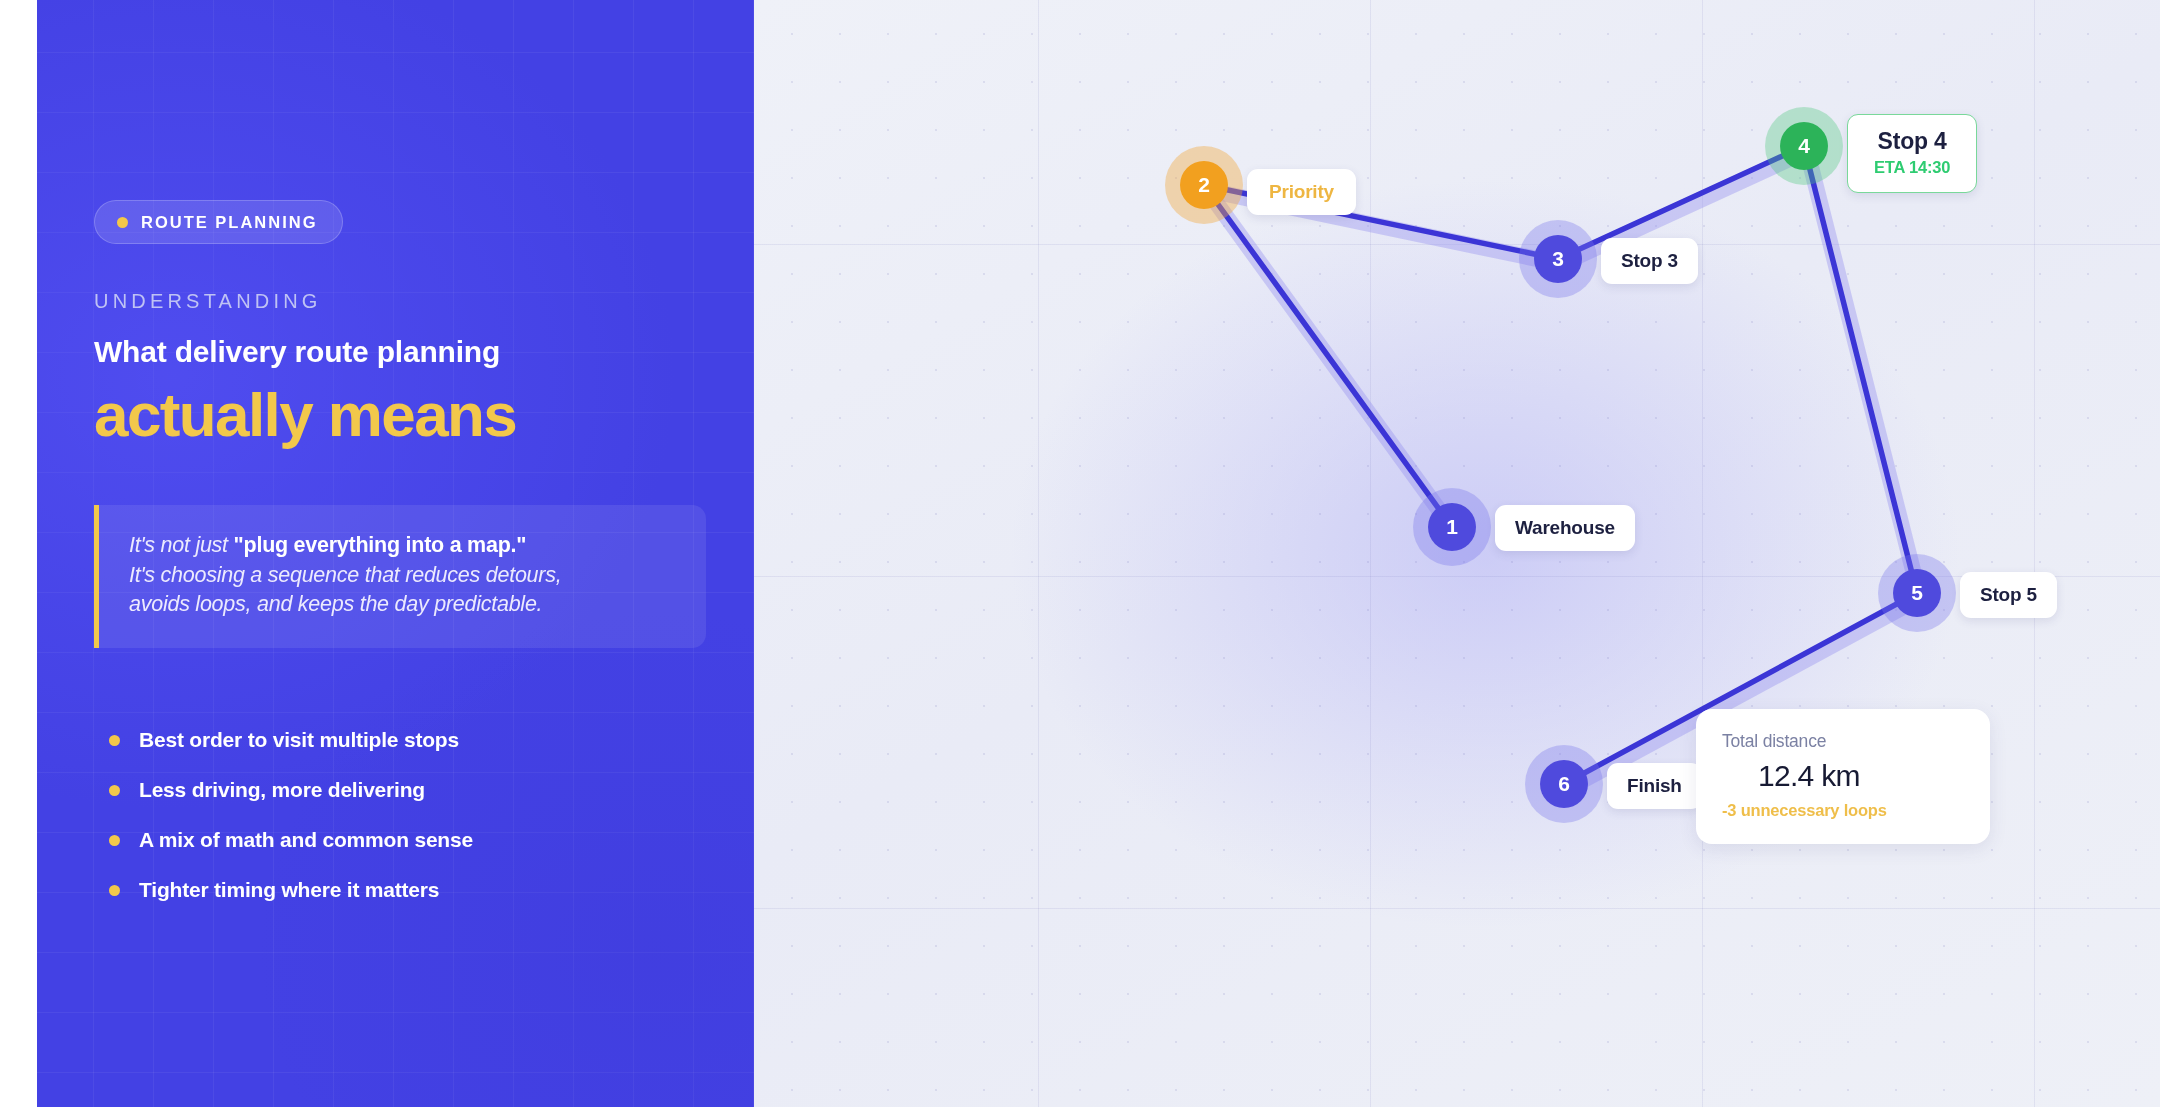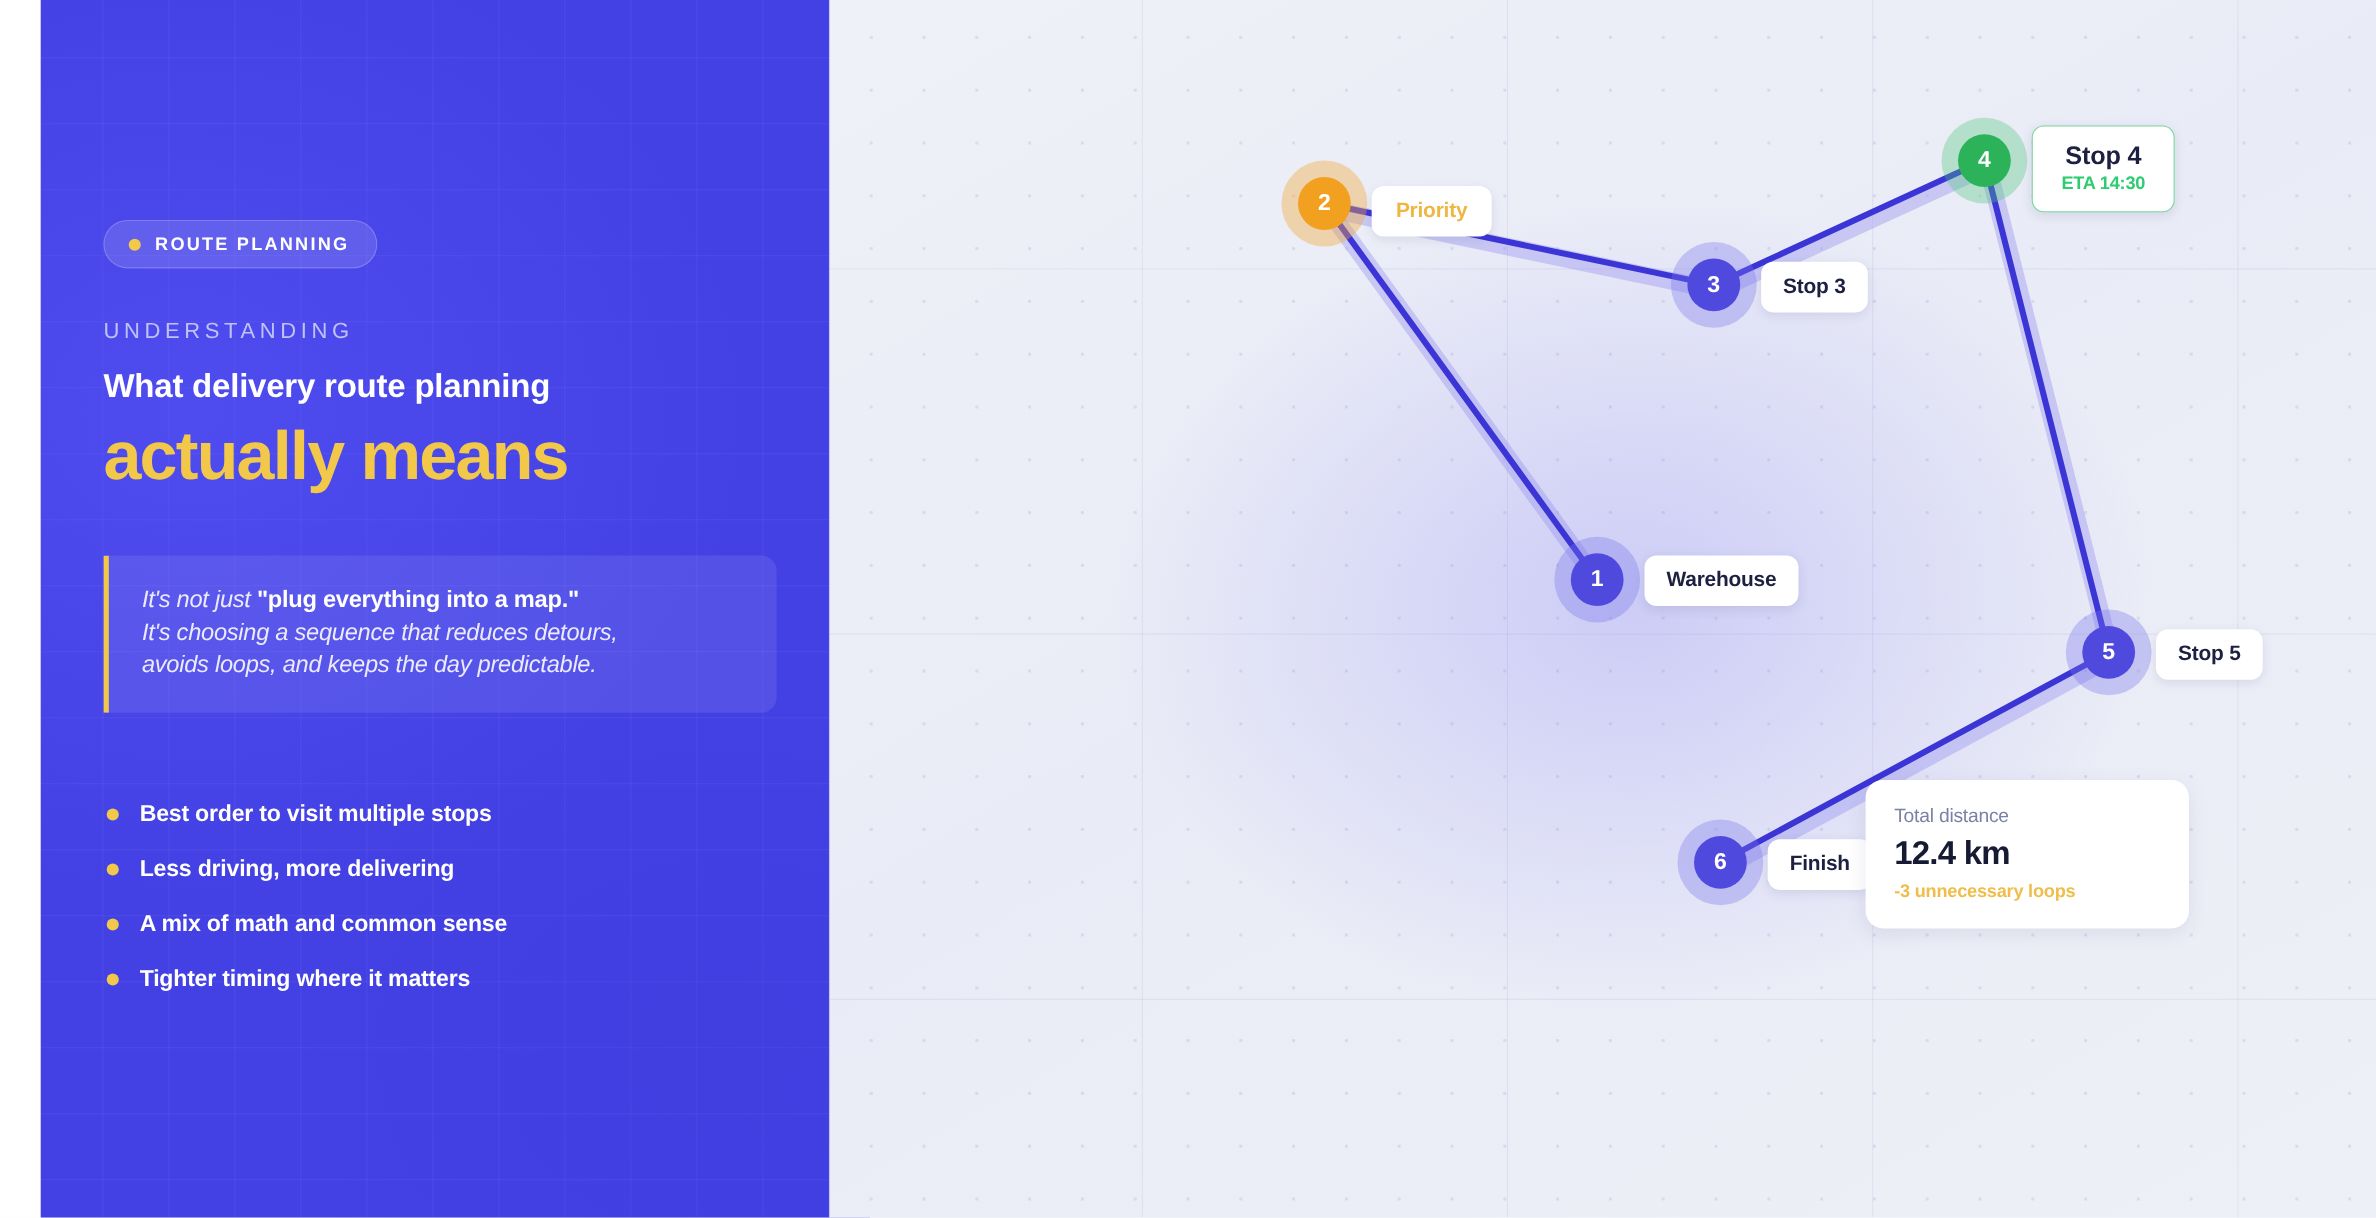--- a/index.html
+++ b/index.html
@@ -137,21 +137,21 @@
   }
   .quote-line .q-strong {
     font-weight: 800;
     color: #ffffff;
     font-style: normal;
   }
 
   
   .bullets {
     position: absolute;
-    left: 0;
+    left: 12px;
     top: 715px;
     width: 620px;
   }
   .bullet-row {
     display: flex;
     align-items: center;
     gap: 19px;
     height: 50px;
   }
   .bullet-dot {
@@ -285,24 +285,25 @@
     z-index: 5;
   }
   .dist-title {
     font-size: 17.5px;
     font-weight: 500;
     color: #7b81a3;
     letter-spacing: -0.2px;
   }
   .dist-value {
     font-size: 30px;
-    font-weight: 700;
+    font-weight: 400;
     color: #171a33;
     margin-top: 7px;
     letter-spacing: -0.7px;
+    margin-left: 36px;
   }
   .dist-note {
     font-size: 16.5px;
     font-weight: 700;
     color: #efbe4a;
     margin-top: 8px;
     letter-spacing: -0.2px;
   }
 </style>
 </head>

